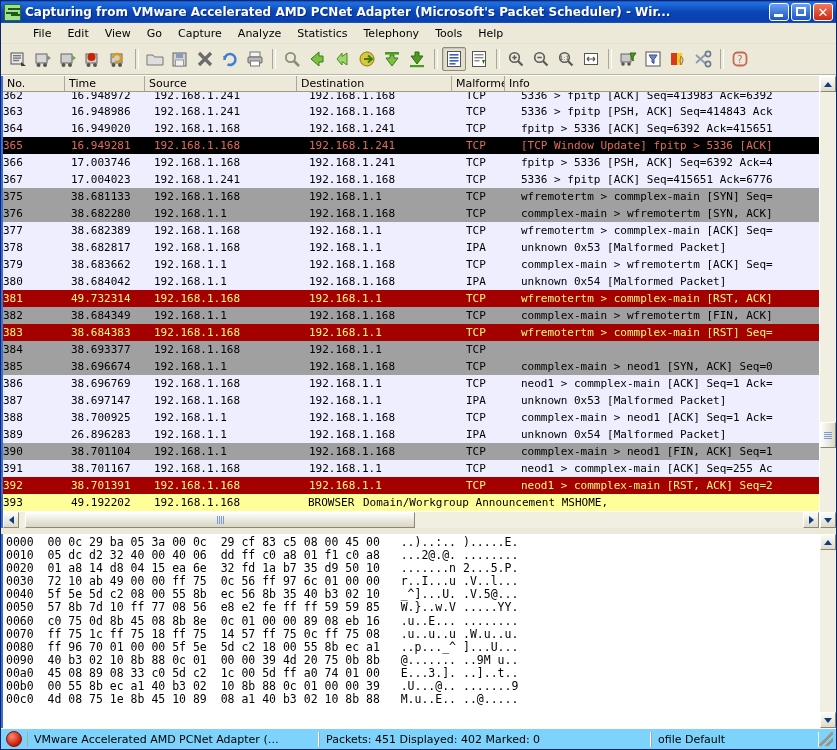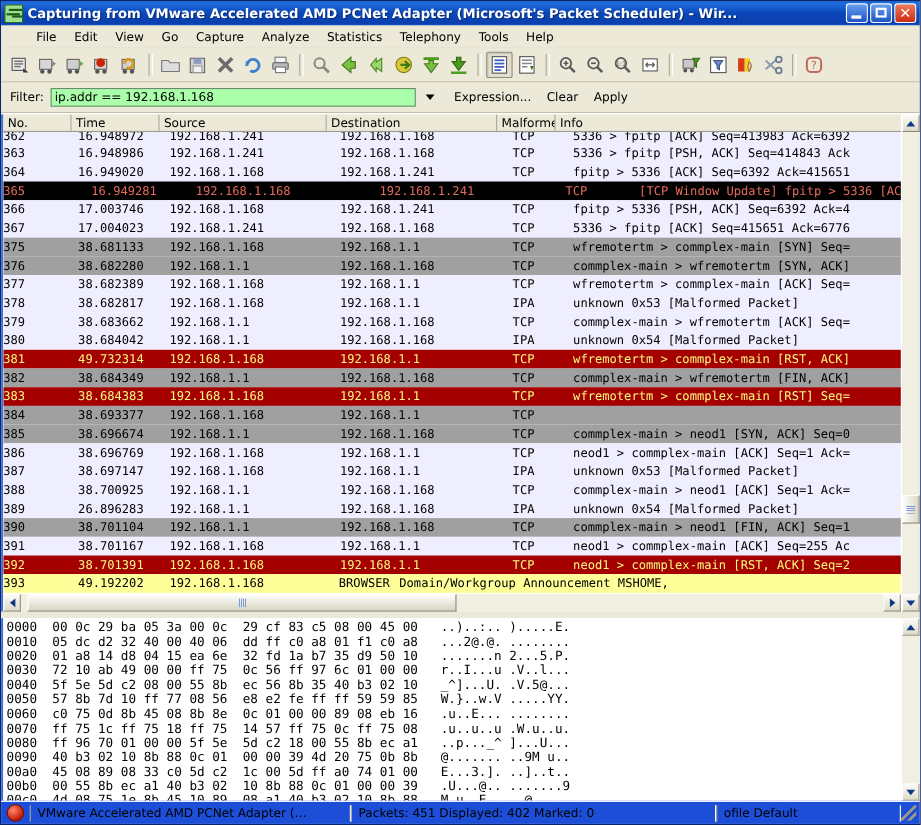--- a/index.html
+++ b/index.html
@@ -130,21 +130,21 @@
   }
   .prow .c-no{width:62px;text-align:left;padding-right:4px;flex:0 0 62px;overflow:hidden;}
   .prow .c-time{width:80px;flex:0 0 80px;padding-left:2px;overflow:hidden;}
   .prow .c-src{width:152px;flex:0 0 152px;padding-left:3px;overflow:hidden;}
   .prow .c-dst{width:155px;flex:0 0 155px;padding-left:3px;overflow:hidden;}
   .prow .c-proto{width:53px;flex:0 0 53px;padding-left:2px;overflow:hidden;}
   .prow .c-info{flex:1 1 auto;padding-left:2px;overflow:hidden;}
 
   .bg-lav{background:#eeeeff;color:#000;}
   .bg-gray{background:#a0a0a0;color:#000;}
-  .bg-black{background:#000000;color:#e36a5c;gap:12px;}
+  .bg-black{background:#000000;color:#e36a5c;}
   .bg-red{background:#a40000;color:#f8f880;}
   .bg-yellow{background:#ffff99;color:#000;}
 
   
   .vscroll{
     width:17px;flex:0 0 17px;background:#f1efe2;
     border-left:1px solid #fff;display:flex;flex-direction:column;
     box-sizing:border-box;
   }
   .sb-btn{
@@ -200,21 +200,21 @@
     flex:1 1 auto;display:flex;min-height:0;overflow:hidden;background:#fff;
   }
   .hex-text{
     flex:1 1 auto;min-width:0;overflow:hidden;
     font-family:"DejaVu Sans Mono", monospace;font-size:11.5px;
     line-height:13.1px;color:#000;padding:2px 0 0 3px;white-space:pre;
   }
 
   
   .statusbar{
-    height:20px;flex:0 0 20px;background:#1d4ed8;
+    height:20px;flex:0 0 20px;background:#7dd3fc;
     display:flex;align-items:center;border-top:1px solid #fff;
     font-family:"DejaVu Sans",sans-serif;font-size:11px;
   }
   .st-ico{
     width:14px;height:14px;margin:0 5px 0 5px;border-radius:50%;
     background:radial-gradient(circle at 35% 32%,#ff8a72,#c21a06 70%);
     border:1px solid #7d1000;flex:0 0 14px;
   }
   .st-cell{
     height:15px;line-height:15px;box-sizing:border-box;
@@ -453,30 +453,20 @@
     </div>
     <div class="tb-sep"></div>
     <div class="tb">
       <svg width="20" height="20" viewBox="0 0 20 20">
           <rect x="3.5" y="3.5" width="13" height="13" rx="4" fill="none" stroke="#c06a5a" stroke-width="1.8"></rect>
           <text x="10" y="14" font-size="10" text-anchor="middle" fill="#c06a5a" font-family="DejaVu Sans">?</text>
         </svg>
     </div>
   </div>
 
-  <div class="filterbar">
-    <div class="filter-label">Filter:</div>
-    <div class="filter-input" placeholder="">ip.addr == 192.168.1.168</div>
-    <div class="filter-drop">
-      <span class="caret"></span>
-    </div>
-    <div class="fbtn">Expression...</div>
-    <div class="fbtn">Clear</div>
-    <div class="fbtn">Apply</div>
-  </div>
 
   <div class="pane-packets">
     <div class="plist-wrap">
       <div class="plist-main">
 
         <div class="col-header">
           <div class="ch" style="width:62px;flex:0 0 62px;">No.</div>
           <div class="ch" style="width:80px;flex:0 0 80px;">Time</div>
           <div class="ch" style="width:152px;flex:0 0 152px;">Source</div>
           <div class="ch" style="width:155px;flex:0 0 155px;">Destination</div>

